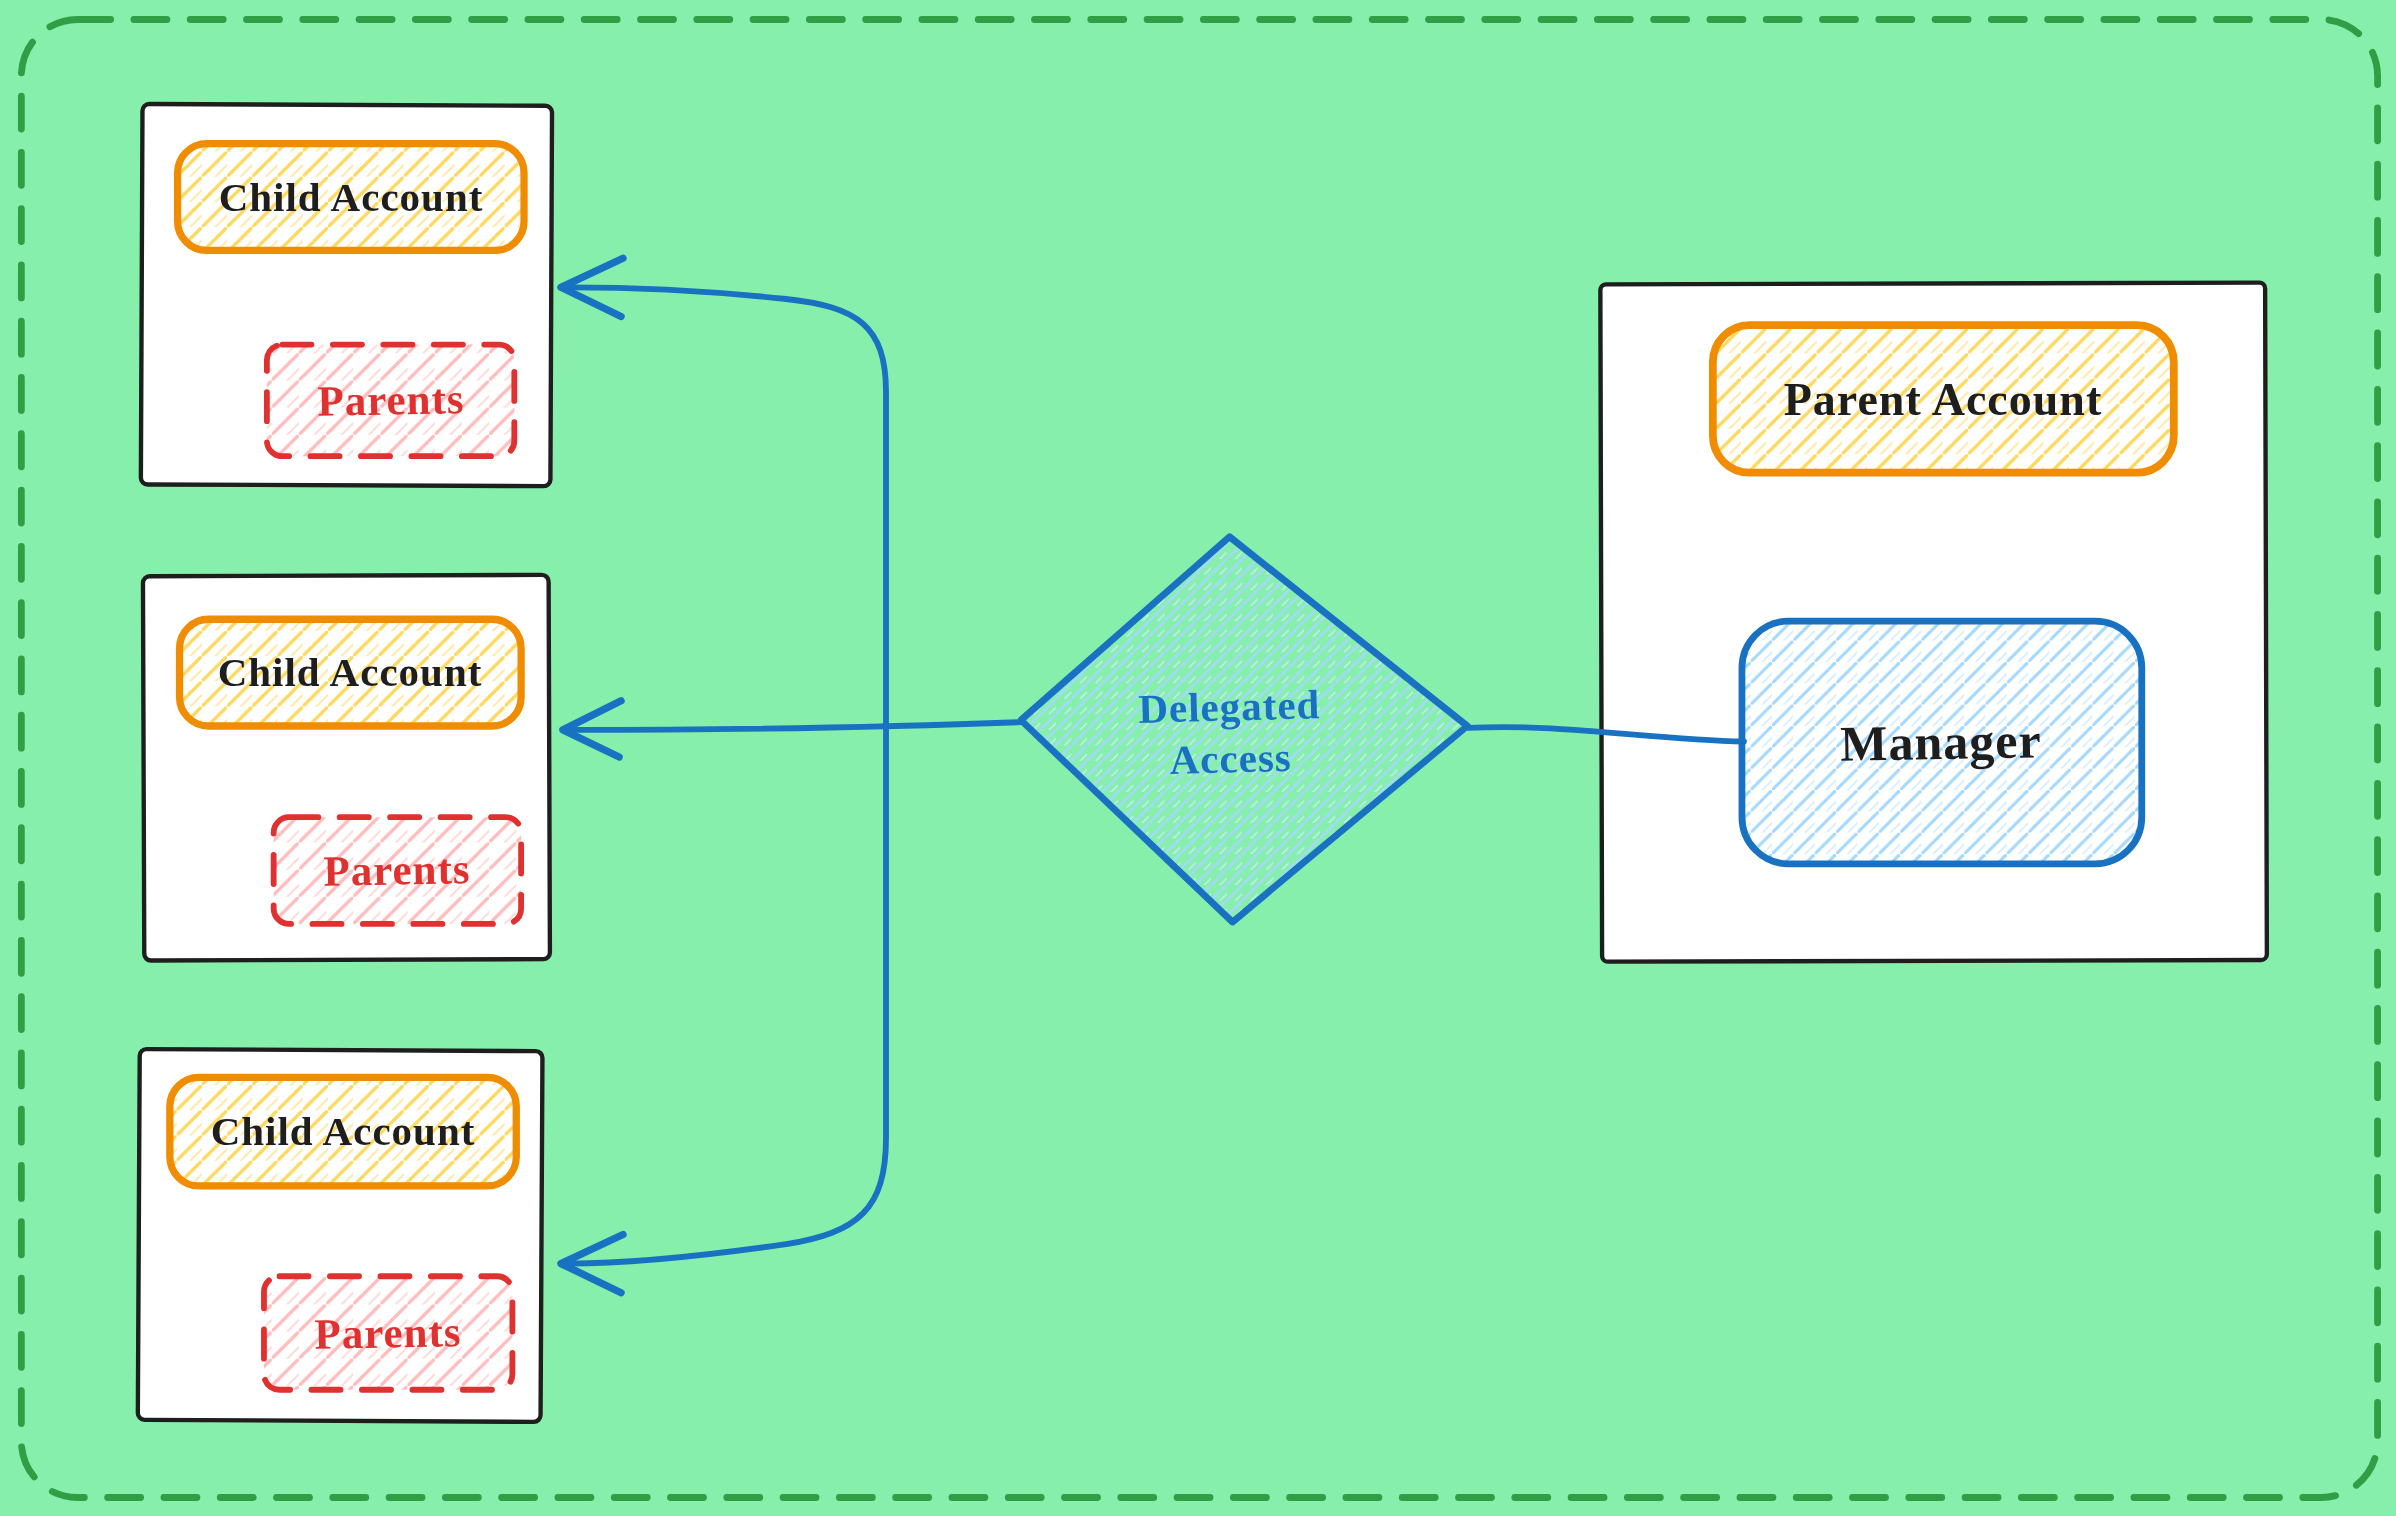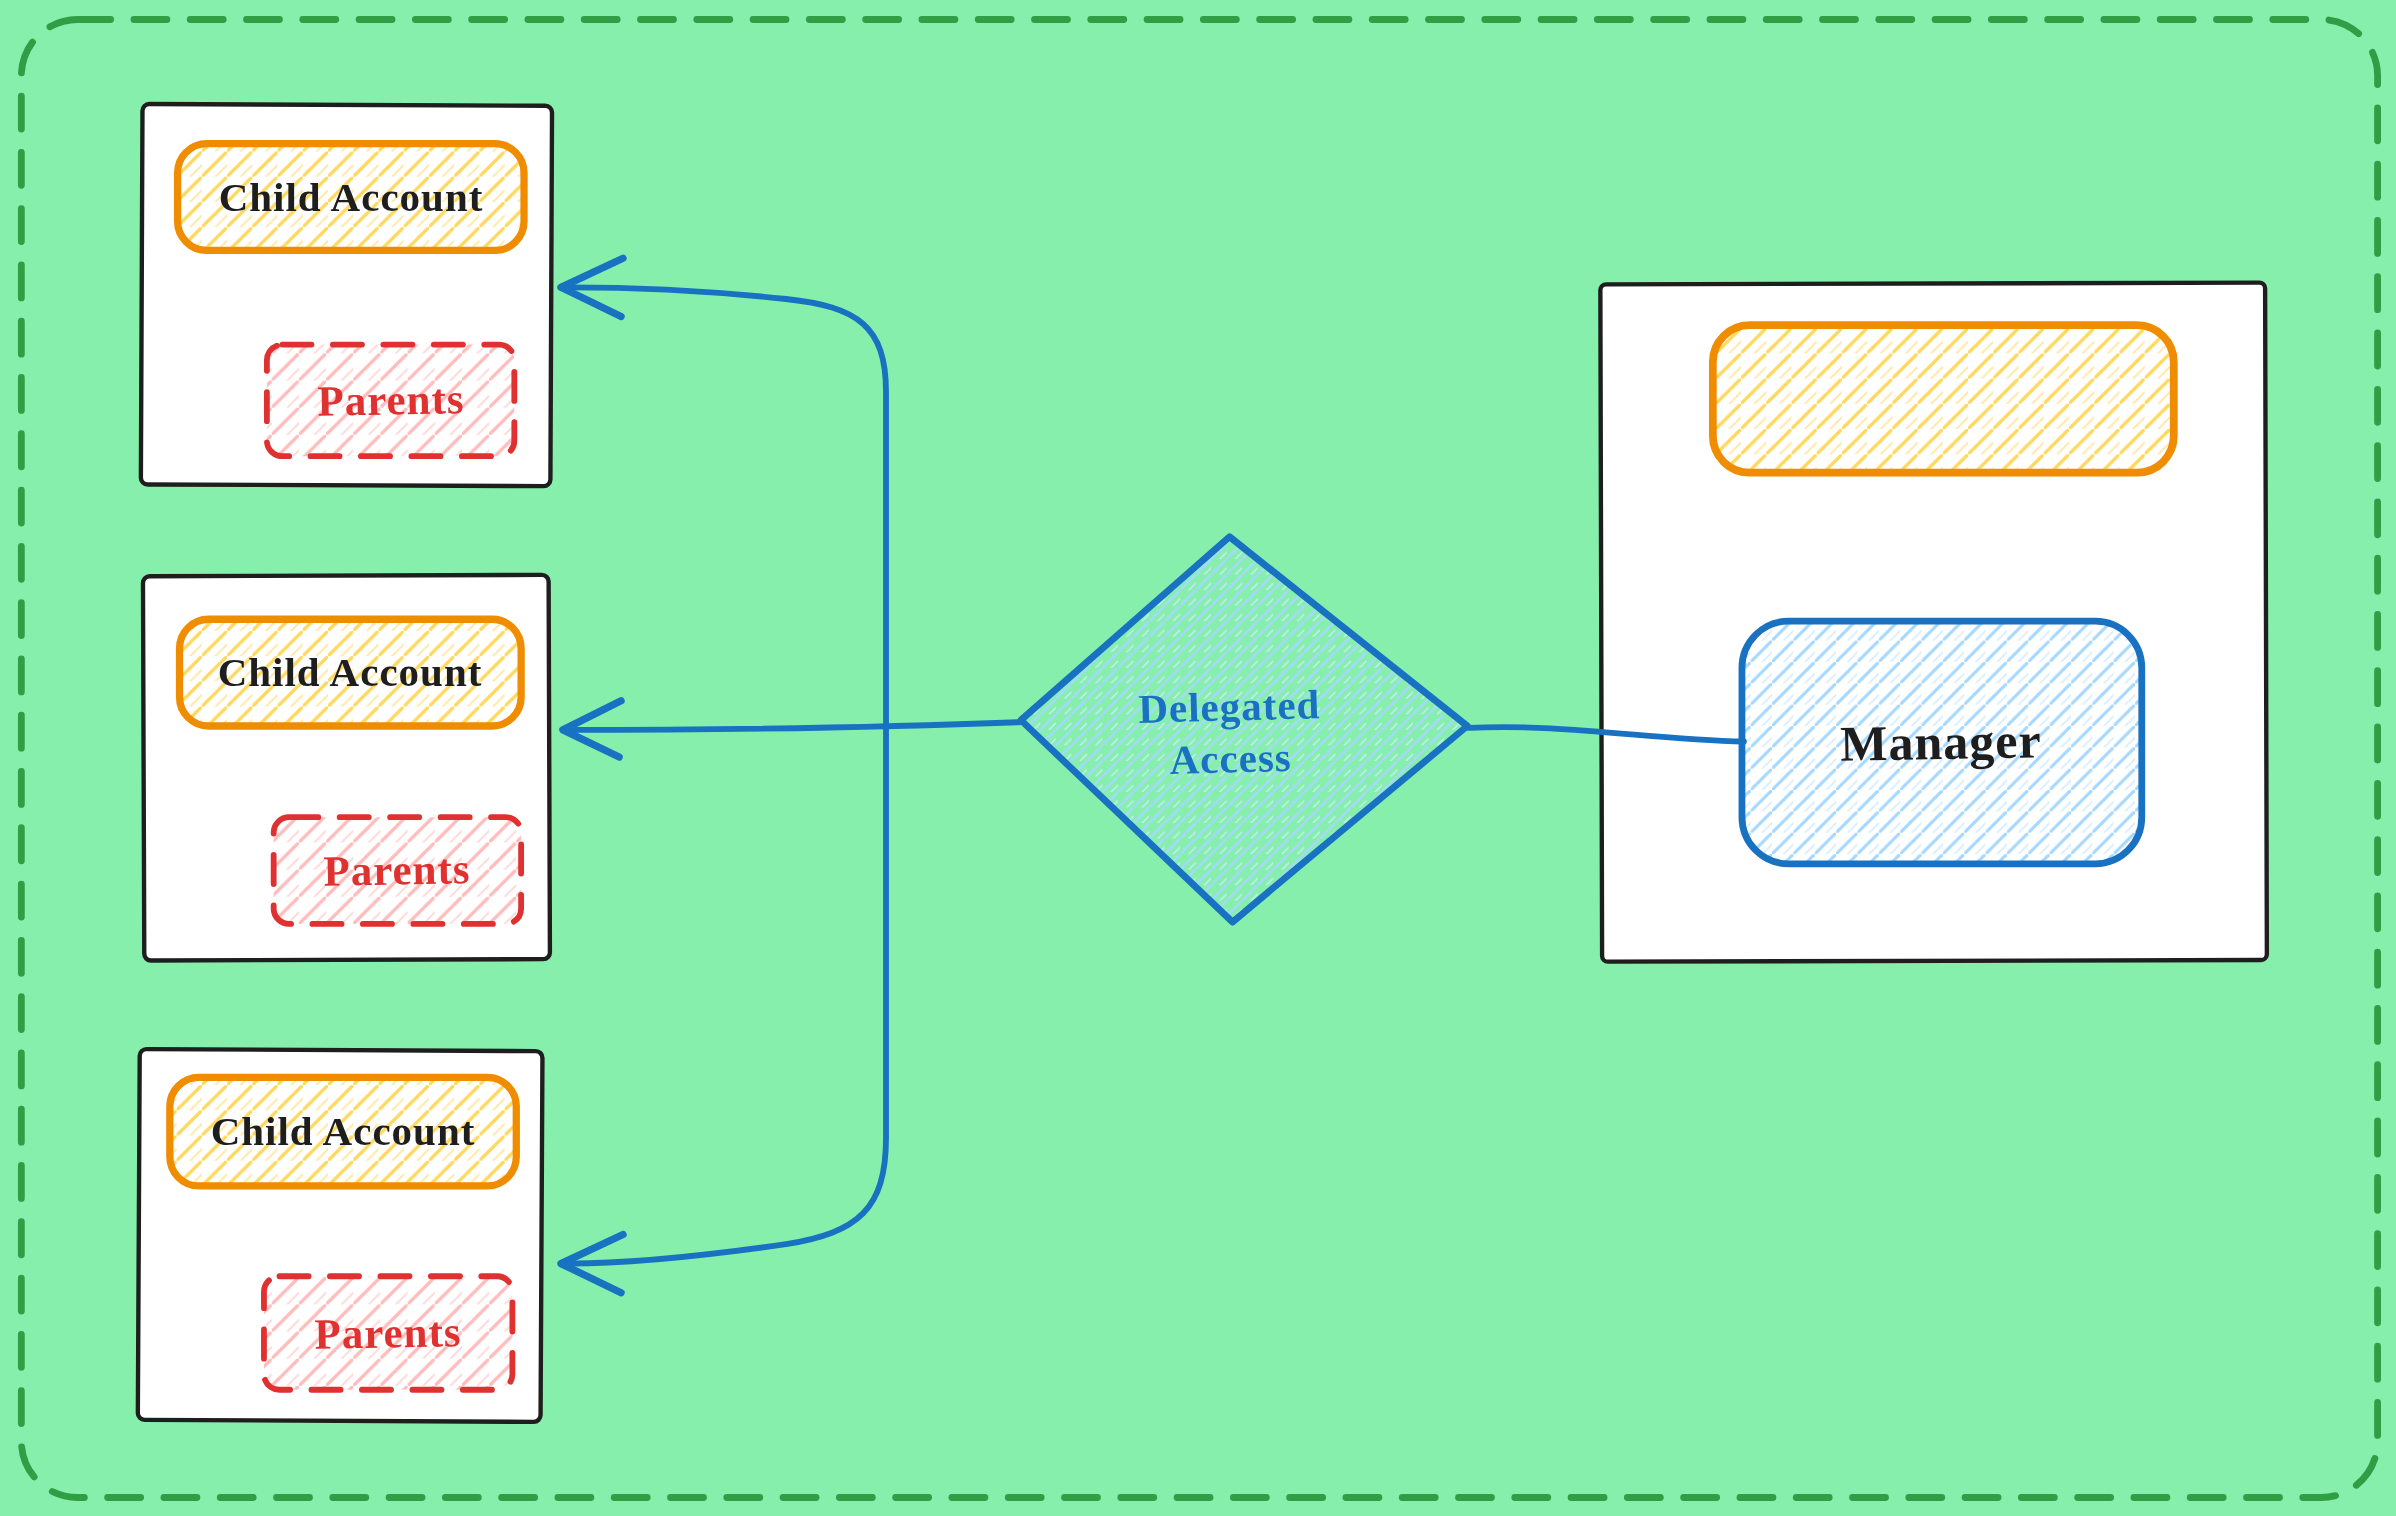--- a/index.html
+++ b/index.html
@@ -103,16 +103,17 @@
   <div class="lbl red parents-lbl" style="left:397px;top:870px;">Parents</div>
 
   <div class="lbl black child-lbl" style="left:343px;top:1131px;">Child Account</div>
   <div class="lbl red parents-lbl" style="left:388px;top:1333px;">Parents</div>
 
   <div class="lbl blue diamond-lbl" style="left:1230px;top:733px;">
     <div>Delegated</div>
     <div>Access</div>
   </div>
 
+  <div class="lbl black parent-lbl" style="left:1943px;top:399px;">Parent Account</div>
   <div class="lbl black manager-lbl" style="left:1941px;top:742px;">Manager</div>
 
 </div>
 
 
 </body></html>

